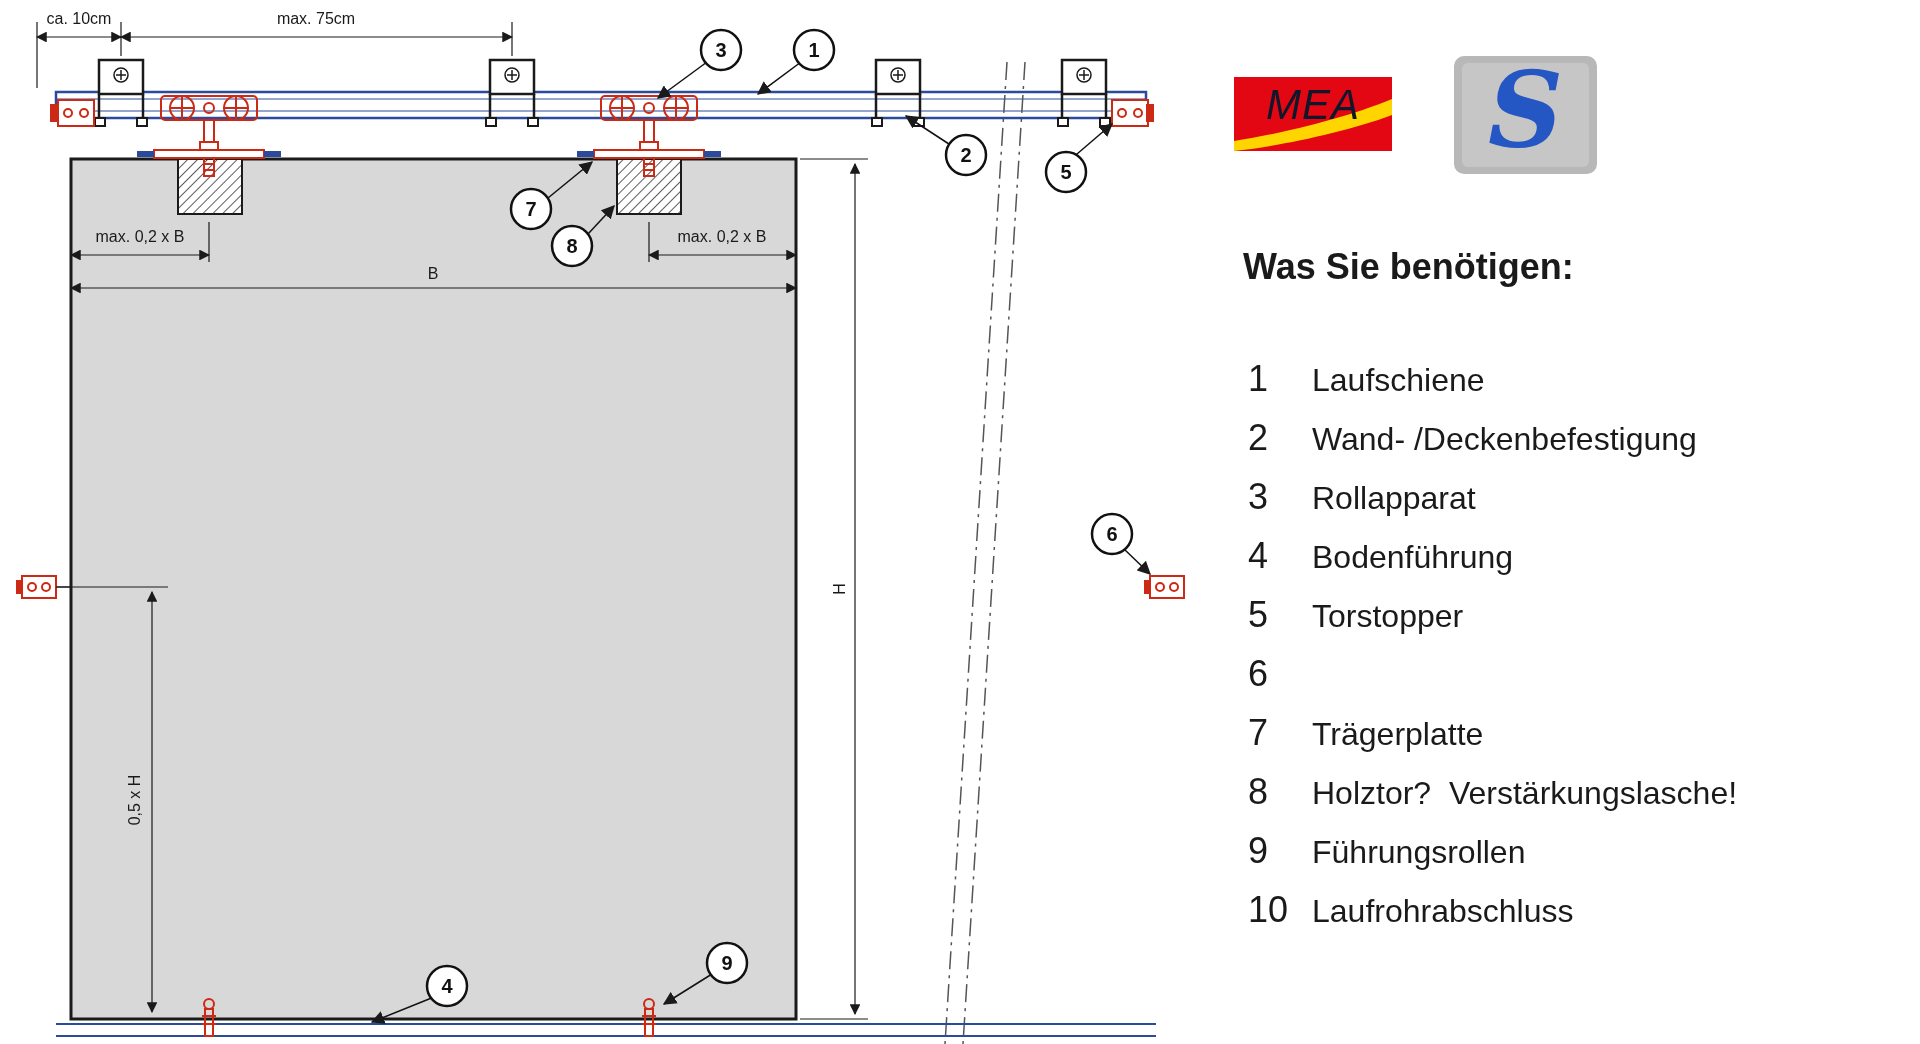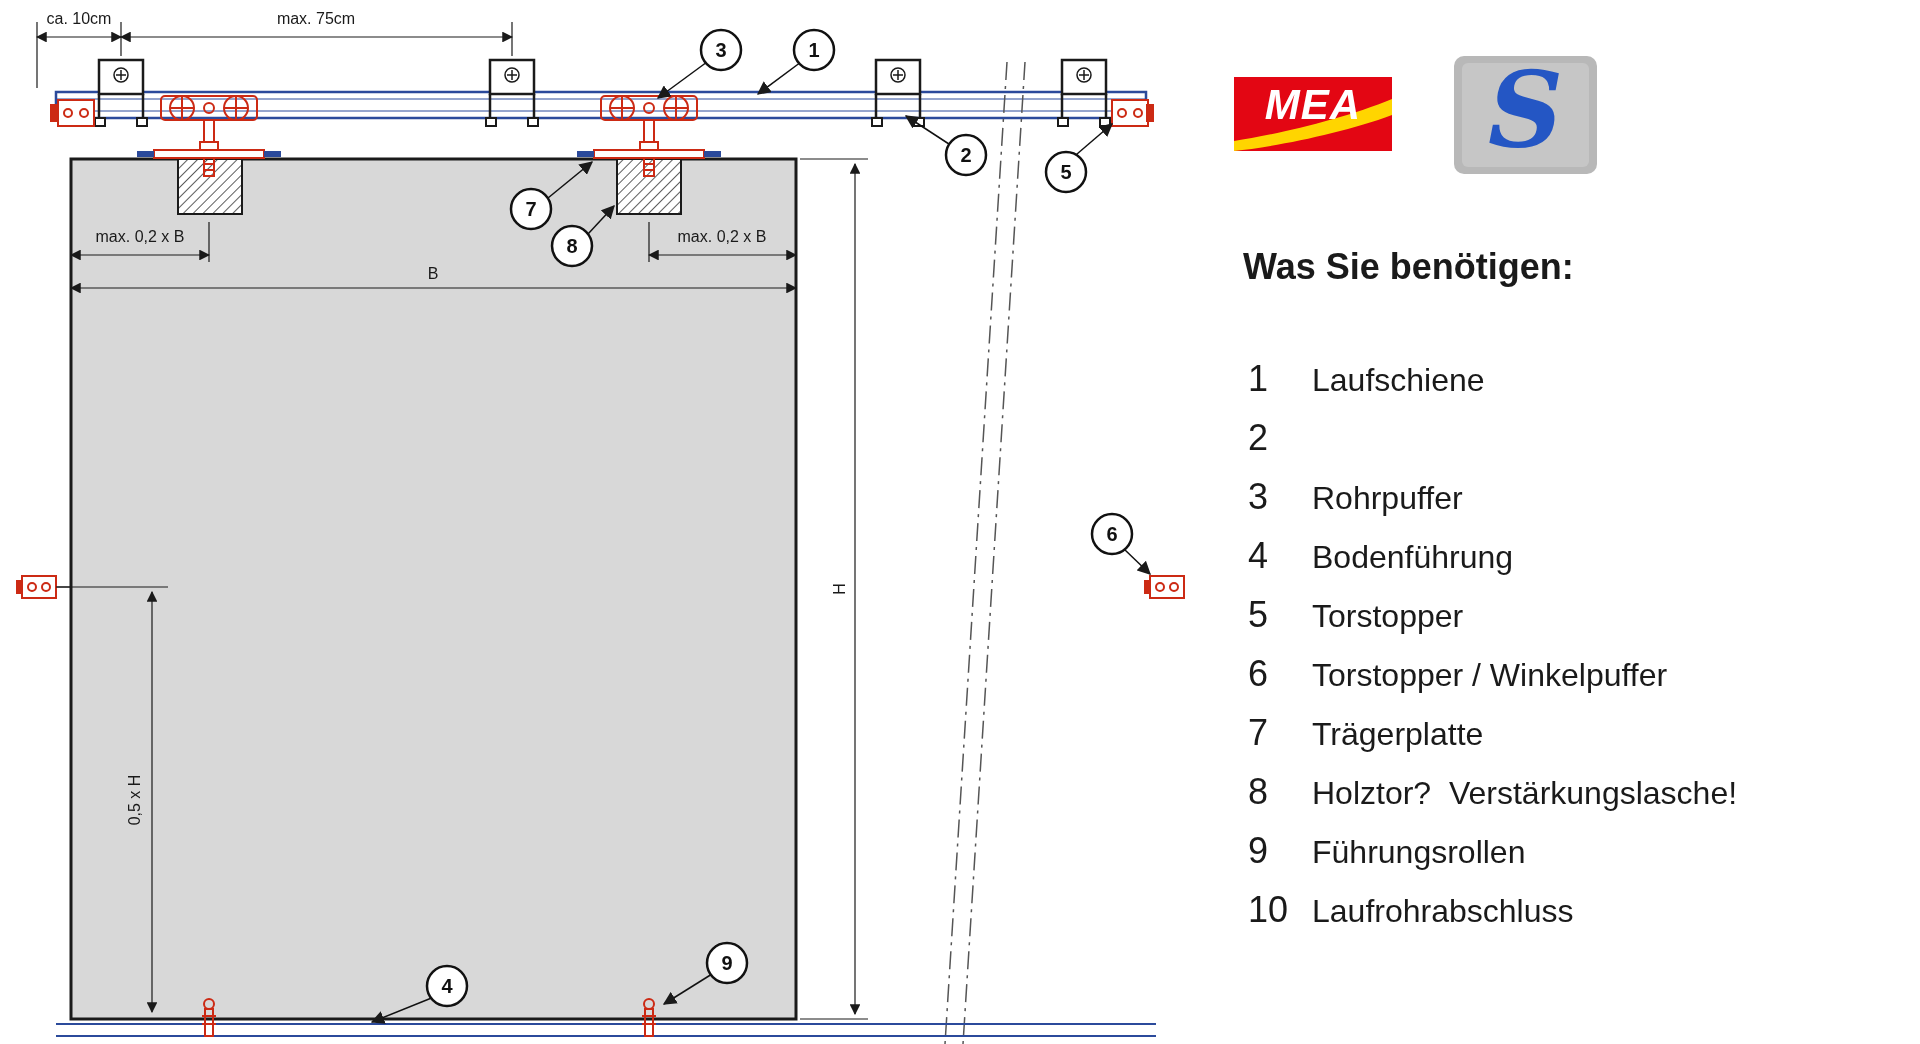--- a/index.html
+++ b/index.html
@@ -11,21 +11,21 @@
   .dim-text{font-size:16px;fill:#1a1a1a;font-family:"Liberation Sans",sans-serif;}
   .callout-num{font-size:20px;font-weight:bold;fill:#111;font-family:"Liberation Sans",sans-serif;}
 
   
   .mea-logo{
     position:absolute;left:1234px;top:77px;width:158px;height:74px;
     background:#e30613;overflow:hidden;
   }
   .mea-text{
     position:absolute;left:0;right:0;top:4px;text-align:center;z-index:2;
-    font-weight:bold;font-style:italic;font-size:42px;letter-spacing:1px;color:#ffffff;
+    font-weight:normal;font-style:italic;font-size:42px;letter-spacing:1px;color:#0f172a;
   }
   .mea-swoosh{position:absolute;left:0;top:0;width:158px;height:74px;z-index:1;}
   .s-logo{
     position:absolute;left:1454px;top:56px;width:143px;height:118px;
     background:#b8b8b8;border-radius:10px;
   }
   .s-inner{
     position:absolute;left:8px;top:7px;right:8px;bottom:7px;
     background:#c6c6c6;border-radius:6px;
   }
@@ -293,36 +293,36 @@
 
   <div class="legend-heading">Was Sie benötigen:</div>
 
   <div class="legend-list">
     <div class="legend-row">
       <span class="legend-num">1</span>
       <span class="legend-label">Laufschiene</span>
     </div>
     <div class="legend-row">
       <span class="legend-num">2</span>
+      <span class="legend-label">Wand- /Deckenbefestigung</span>
     </div>
     <div class="legend-row">
       <span class="legend-num">3</span>
-      <span class="legend-label">Rohrpuffer</span>
+      <span class="legend-label">Rollapparat</span>
     </div>
     <div class="legend-row">
       <span class="legend-num">4</span>
       <span class="legend-label">Bodenführung</span>
     </div>
     <div class="legend-row">
       <span class="legend-num">5</span>
       <span class="legend-label">Torstopper</span>
     </div>
     <div class="legend-row">
       <span class="legend-num">6</span>
-      <span class="legend-label">Torstopper / Winkelpuffer</span>
     </div>
     <div class="legend-row">
       <span class="legend-num">7</span>
       <span class="legend-label">Trägerplatte</span>
     </div>
     <div class="legend-row">
       <span class="legend-num">8</span>
       <span class="legend-label">Holztor?  Verstärkungslasche!</span>
     </div>
     <div class="legend-row">

